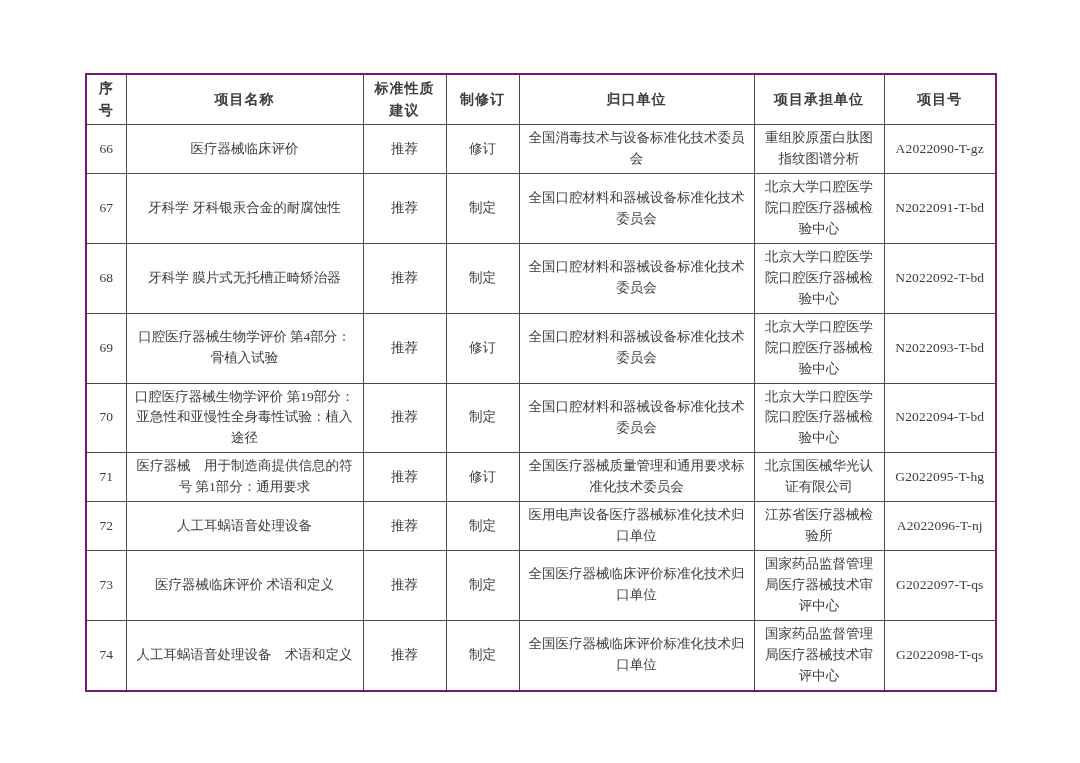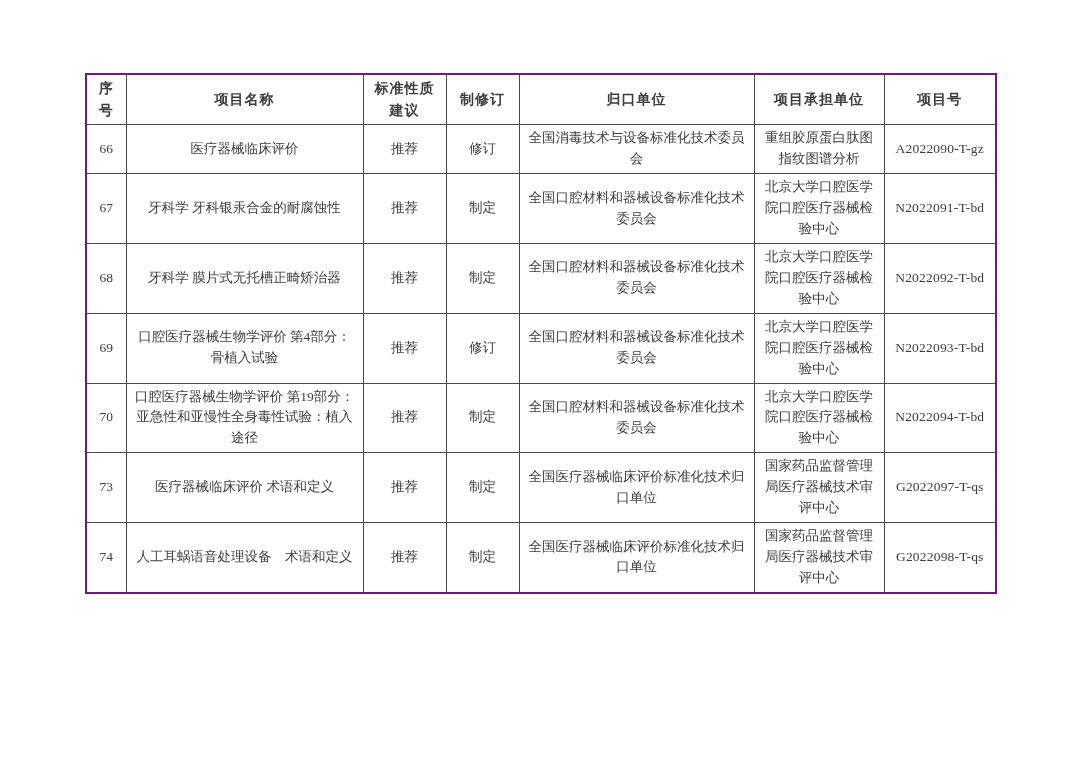--- a/index.html
+++ b/index.html
@@ -116,20 +116,38 @@
       </tr>
       <tr class="r-4">
         <td>70</td>
         <td>口腔医疗器械生物学评价 第19部分：亚急性和亚慢性全身毒性试验：植入途径</td>
         <td>推荐</td>
         <td>制定</td>
         <td>全国口腔材料和器械设备标准化技术委员会</td>
         <td>北京大学口腔医学院口腔医疗器械检验中心</td>
         <td class="c-id">N2022094-T-bd</td>
       </tr>
+      <tr class="r-5">
+        <td>71</td>
+        <td>医疗器械　用于制造商提供信息的符号 第1部分：通用要求</td>
+        <td>推荐</td>
+        <td>修订</td>
+        <td>全国医疗器械质量管理和通用要求标准化技术委员会</td>
+        <td>北京国医械华光认证有限公司</td>
+        <td class="c-id">G2022095-T-hg</td>
+      </tr>
+      <tr class="r-6">
+        <td>72</td>
+        <td>人工耳蜗语音处理设备</td>
+        <td>推荐</td>
+        <td>制定</td>
+        <td>医用电声设备医疗器械标准化技术归口单位</td>
+        <td>江苏省医疗器械检验所</td>
+        <td class="c-id">A2022096-T-nj</td>
+      </tr>
       <tr class="r-7">
         <td>73</td>
         <td>医疗器械临床评价 术语和定义</td>
         <td>推荐</td>
         <td>制定</td>
         <td>全国医疗器械临床评价标准化技术归口单位</td>
         <td>国家药品监督管理局医疗器械技术审评中心</td>
         <td class="c-id">G2022097-T-qs</td>
       </tr>
       <tr class="r-8">

